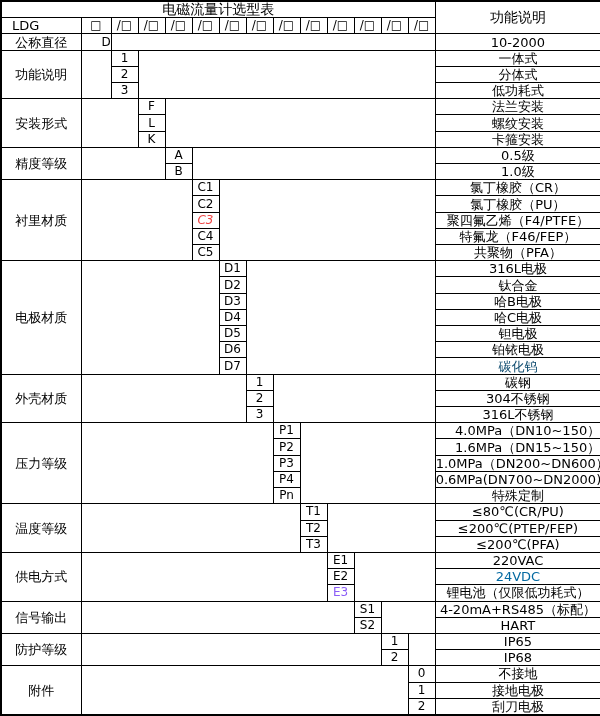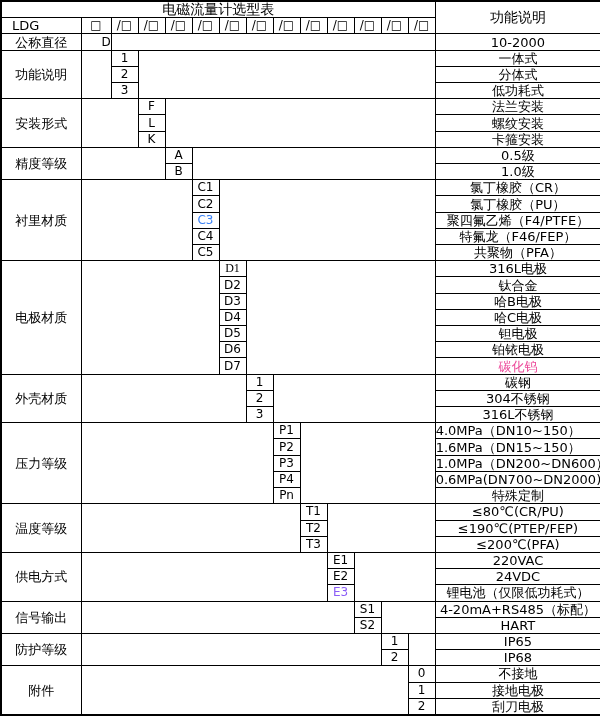--- a/index.html
+++ b/index.html
@@ -26,21 +26,21 @@
     vertical-align: middle;
     white-space: nowrap;
     overflow: hidden;
   }
   td.title  { font-size: 14px; }
   td.fnhead { font-size: 14px; }
   td.prefix { text-align: left; padding-left: 10px; }
   td.slot   { font-size: 12px; }
   td.code   { font-size: 12px; }
   td.code.dn { text-align: left; padding-left: 2px; }
-  td.desc.left { text-align: left; padding-left: 0; }
+  td.desc.left { text-align: right; padding-left: 0; }
 </style>
 </head>
 <body style="background: rgb(255, 255, 255);">
 
 <table class="sel">
   <colgroup>
     <col style="width:80px">
     <col style="width:30px">
     <col style="width:27px">
       <col style="width:27px">
@@ -129,35 +129,35 @@
         <td class="spacer" colspan="4" rowspan="5" style="border-color: rgb(0, 0, 0); color: rgb(0, 0, 0);"></td>
         <td class="code" style="border-color: rgb(0, 0, 0); color: rgb(0, 0, 0);">C1</td>
         <td class="spacer" colspan="8" rowspan="5" style="border-color: rgb(0, 0, 0); color: rgb(0, 0, 0);"></td>
         <td class="desc" style="border-color: rgb(0, 0, 0); color: rgb(0, 0, 0);">氯丁橡胶（CR）</td>
       </tr>
       <tr>
         <td class="code" style="border-color: rgb(0, 0, 0); color: rgb(0, 0, 0);">C2</td>
         <td class="desc" style="border-color: rgb(0, 0, 0); color: rgb(0, 0, 0);">氯丁橡胶（PU）</td>
       </tr>
       <tr>
-        <td class="code" style="border-color: rgb(0, 0, 0); color: #3b82f6;">C3</td>
+        <td class="code" style="border-color: rgb(0, 0, 0); color: #ef4444; font-style: italic;">C3</td>
         <td class="desc" style="border-color: rgb(0, 0, 0); color: rgb(0, 0, 0);">聚四氟乙烯（F4/PTFE）</td>
       </tr>
       <tr>
         <td class="code" style="border-color: rgb(0, 0, 0); color: rgb(0, 0, 0);">C4</td>
         <td class="desc" style="border-color: rgb(0, 0, 0); color: rgb(0, 0, 0);">特氟龙（F46/FEP）</td>
       </tr>
       <tr>
         <td class="code" style="border-color: rgb(0, 0, 0); color: rgb(0, 0, 0);">C5</td>
         <td class="desc" style="border-color: rgb(0, 0, 0); color: rgb(0, 0, 0);">共聚物（PFA）</td>
       </tr>
       <tr>
         <td class="cat" rowspan="7" style="border-color: rgb(0, 0, 0); color: rgb(0, 0, 0);">电极材质</td>
         <td class="spacer" colspan="5" rowspan="7" style="border-color: rgb(0, 0, 0); color: rgb(0, 0, 0);"></td>
-        <td class="code" style="border-color: rgb(0, 0, 0); color: rgb(0, 0, 0); font-family: Liberation Serif, serif;">D1</td>
+        <td class="code" style="border-color: rgb(0, 0, 0); color: rgb(0, 0, 0);">D1</td>
         <td class="spacer" colspan="7" rowspan="7" style="border-color: rgb(0, 0, 0); color: rgb(0, 0, 0);"></td>
         <td class="desc" style="border-color: rgb(0, 0, 0); color: rgb(0, 0, 0);">316L电极</td>
       </tr>
       <tr>
         <td class="code" style="border-color: rgb(0, 0, 0); color: rgb(0, 0, 0);">D2</td>
         <td class="desc" style="border-color: rgb(0, 0, 0); color: rgb(0, 0, 0);">钛合金</td>
       </tr>
       <tr>
         <td class="code" style="border-color: rgb(0, 0, 0); color: rgb(0, 0, 0);">D3</td>
         <td class="desc" style="border-color: rgb(0, 0, 0); color: rgb(0, 0, 0); text-align: center;">哈B电极</td>
@@ -169,21 +169,21 @@
       <tr>
         <td class="code" style="border-color: rgb(0, 0, 0); color: rgb(0, 0, 0);">D5</td>
         <td class="desc" style="border-color: rgb(0, 0, 0); color: rgb(0, 0, 0);">钽电极</td>
       </tr>
       <tr>
         <td class="code" style="border-color: rgb(0, 0, 0); color: rgb(0, 0, 0);">D6</td>
         <td class="desc" style="border-color: rgb(0, 0, 0); color: rgb(0, 0, 0);">铂铱电极</td>
       </tr>
       <tr>
         <td class="code" style="border-color: rgb(0, 0, 0); color: rgb(0, 0, 0);">D7</td>
-        <td class="desc" style="border-color: rgb(0, 0, 0); color: #ec4899; margin-left: 19px;">碳化钨</td>
+        <td class="desc" style="border-color: rgb(0, 0, 0); color: #0c4a6e; margin-left: 19px;">碳化钨</td>
       </tr>
       <tr>
         <td class="cat" rowspan="3" style="border-color: rgb(0, 0, 0); color: rgb(0, 0, 0);">外壳材质</td>
         <td class="spacer" colspan="6" rowspan="3" style="border-color: rgb(0, 0, 0); color: rgb(0, 0, 0);"></td>
         <td class="code" style="border-color: rgb(0, 0, 0); color: rgb(0, 0, 0);">1</td>
         <td class="spacer" colspan="6" rowspan="3" style="border-color: rgb(0, 0, 0); color: rgb(0, 0, 0);"></td>
         <td class="desc" style="border-color: rgb(0, 0, 0); color: rgb(0, 0, 0);">碳钢</td>
       </tr>
       <tr>
         <td class="code" style="border-color: rgb(0, 0, 0); color: rgb(0, 0, 0);">2</td>
@@ -218,36 +218,36 @@
       </tr>
       <tr>
         <td class="cat" rowspan="3" style="border-color: rgb(0, 0, 0); color: rgb(0, 0, 0);">温度等级</td>
         <td class="spacer" colspan="8" rowspan="3" style="border-color: rgb(0, 0, 0); color: rgb(0, 0, 0);"></td>
         <td class="code" style="border-color: rgb(0, 0, 0); color: rgb(0, 0, 0);">T1</td>
         <td class="spacer" colspan="4" rowspan="3" style="border-color: rgb(0, 0, 0); color: rgb(0, 0, 0);"></td>
         <td class="desc" style="border-color: rgb(0, 0, 0); color: rgb(0, 0, 0);">≤80℃(CR/PU)</td>
       </tr>
       <tr>
         <td class="code" style="border-color: rgb(0, 0, 0); color: rgb(0, 0, 0);">T2</td>
-        <td class="desc" style="border-color: rgb(0, 0, 0); color: rgb(0, 0, 0);">≤190℃(PTEP/FEP)</td>
+        <td class="desc" style="border-color: rgb(0, 0, 0); color: rgb(0, 0, 0);">≤200℃(PTEP/FEP)</td>
       </tr>
       <tr>
         <td class="code" style="border-color: rgb(0, 0, 0); color: rgb(0, 0, 0);">T3</td>
         <td class="desc" style="border-color: rgb(0, 0, 0); color: rgb(0, 0, 0);">≤200℃(PFA)</td>
       </tr>
       <tr>
         <td class="cat" rowspan="3" style="border-color: rgb(0, 0, 0); color: rgb(0, 0, 0);">供电方式</td>
         <td class="spacer" colspan="9" rowspan="3" style="border-color: rgb(0, 0, 0); color: rgb(0, 0, 0);"></td>
         <td class="code" style="border-color: rgb(0, 0, 0); color: rgb(0, 0, 0);">E1</td>
         <td class="spacer" colspan="3" rowspan="3" style="border-color: rgb(0, 0, 0); color: rgb(0, 0, 0);"></td>
         <td class="desc" style="border-color: rgb(0, 0, 0); color: rgb(0, 0, 0);">220VAC</td>
       </tr>
       <tr>
         <td class="code" style="border-color: rgb(0, 0, 0); color: rgb(0, 0, 0);">E2</td>
-        <td class="desc" style="border-color: rgb(0, 0, 0); color: #000000; margin-top: 40px;">24VDC</td>
+        <td class="desc" style="border-color: rgb(0, 0, 0); color: #0369a1; margin-top: 40px;">24VDC</td>
       </tr>
       <tr>
         <td class="code" style="border-color: rgb(0, 0, 0); color: #8b5cf6;">E3</td>
         <td class="desc" style="border-color: rgb(0, 0, 0); color: rgb(0, 0, 0);">锂电池（仅限低功耗式）</td>
       </tr>
       <tr>
         <td class="cat" rowspan="2" style="border-color: rgb(0, 0, 0); color: rgb(0, 0, 0);">信号输出</td>
         <td class="spacer" colspan="10" rowspan="2" style="border-color: rgb(0, 0, 0); color: rgb(0, 0, 0);"></td>
         <td class="code" style="border-color: rgb(0, 0, 0); color: rgb(0, 0, 0);">S1</td>
         <td class="spacer" colspan="2" rowspan="2" style="border-color: rgb(0, 0, 0); color: rgb(0, 0, 0);"></td>

